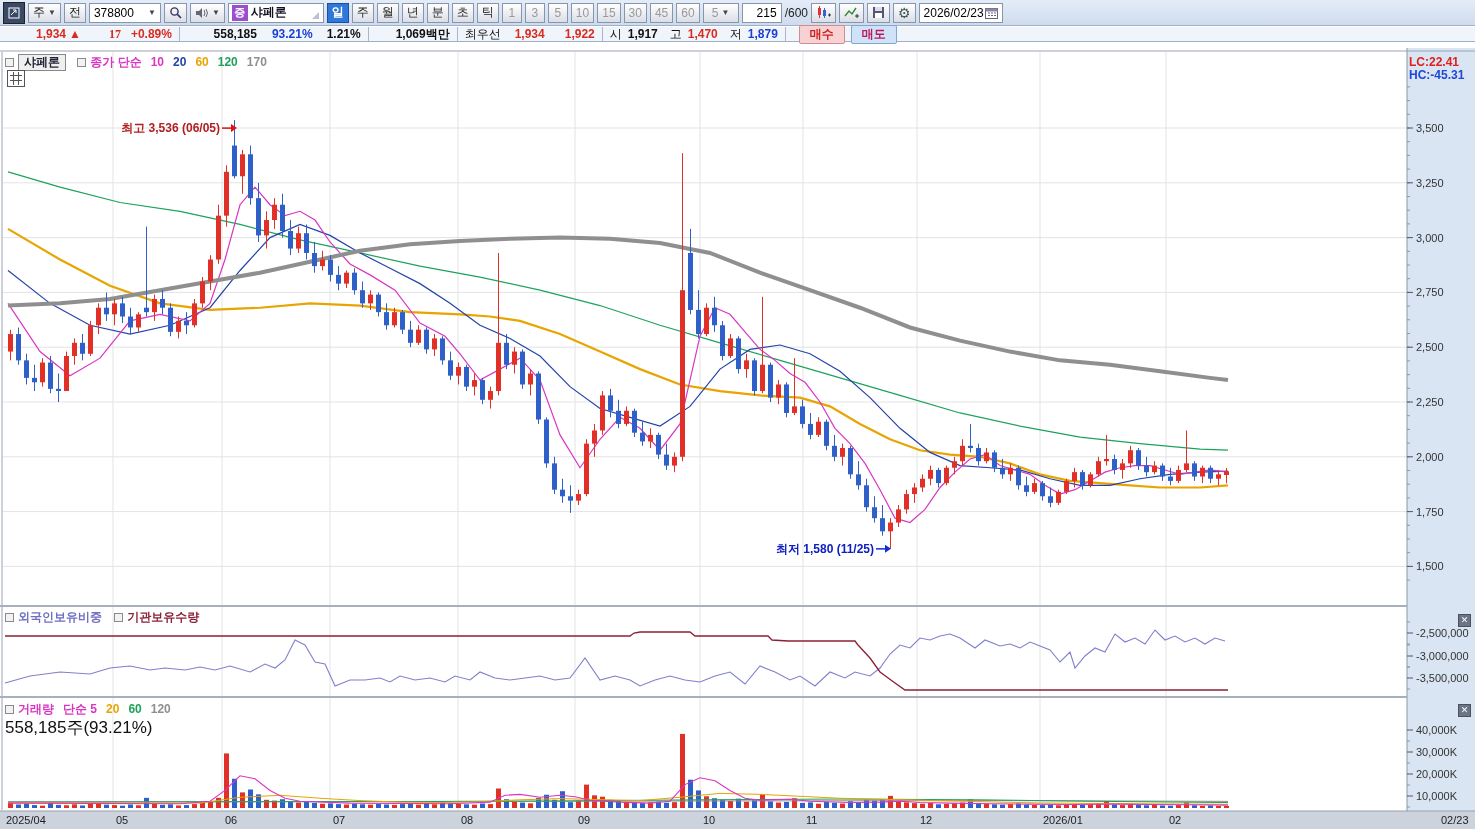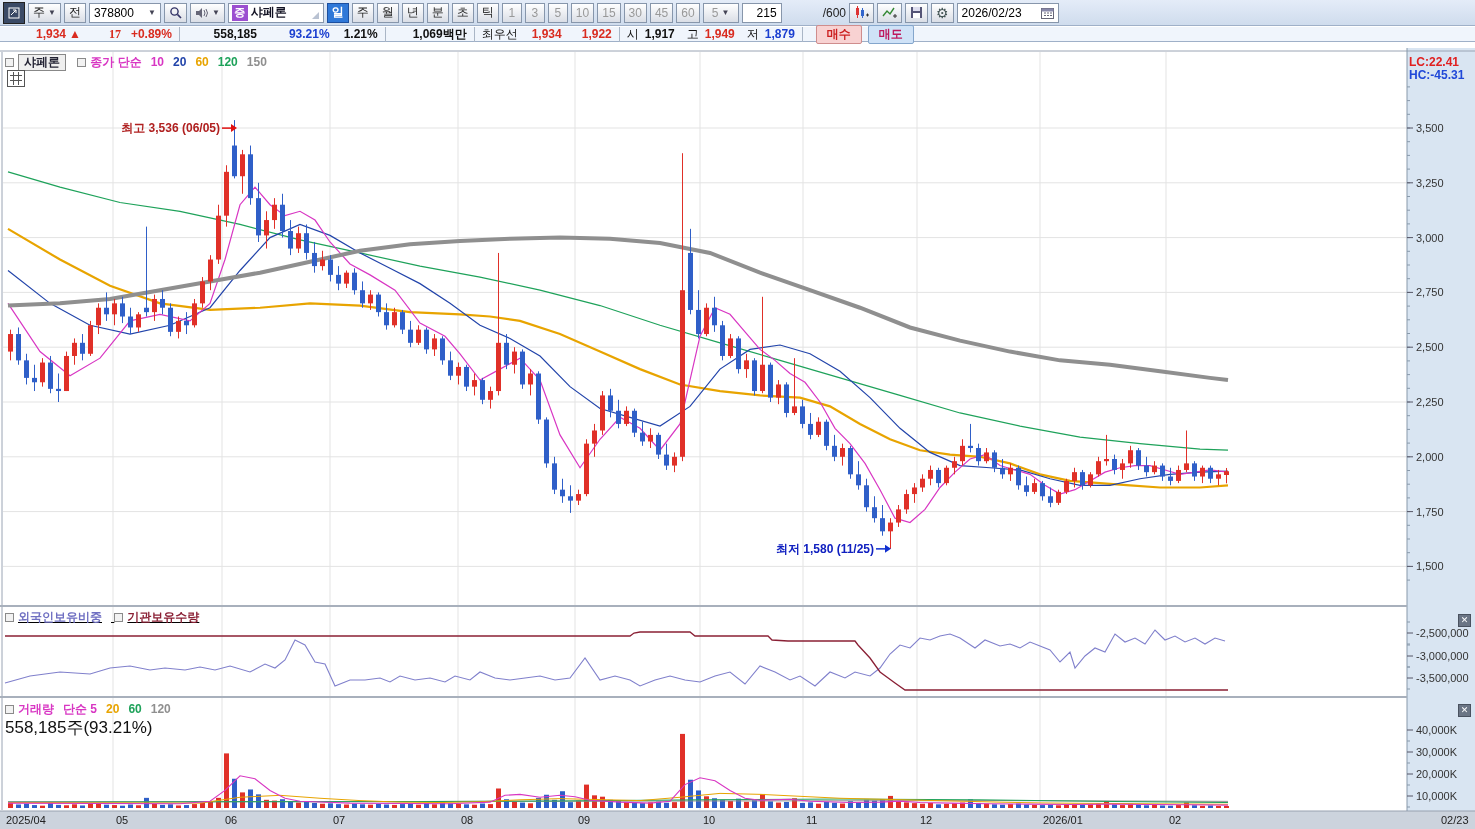--- a/index.html
+++ b/index.html
@@ -10,21 +10,21 @@
   .tbtn.active{background:#2f78d8;color:#fff;border-color:#1d4f9e;font-weight:bold;}
   .tbtn.dim{color:#999;}
   .combo-arrow{font-size:8px;color:#445;margin-left:3px;}
   .tinput{height:20px;border:1px solid #8796ab;background:#fff;font-size:12px;display:flex;align-items:center;padding:0 4px;box-sizing:border-box;}
   .winicon{width:20px;height:20px;background:#3a4a66;border:1px solid #222;display:flex;align-items:center;justify-content:center;}
   .badge{width:16px;height:16px;background:#9b4fd0;color:#fff;font-size:11px;display:flex;align-items:center;justify-content:center;font-weight:bold;}
   .namebox{height:20px;border:1px solid #8796ab;background:#fff;display:flex;align-items:center;gap:3px;padding:1px 3px;box-sizing:border-box;width:96px;}
   .namebox .nm{font-size:12px;font-weight:bold;color:#112;}
   .grip{position:relative;width:8px;height:14px;margin-left:auto;}
   .grip:before{content:"";position:absolute;right:1px;bottom:1px;border-left:7px solid transparent;border-bottom:7px solid #b9c2d2;}
-  .lbl{font-size:12px;color:#222;margin-left:38px;}
+  .lbl{font-size:12px;color:#222;}
   
   #infobar{position:absolute;left:0;top:27px;width:1475px;height:15px;background:#f0f5fc;border-bottom:1px solid #9fb0c8;display:flex;align-items:center;font-size:12px;box-sizing:border-box;padding-left:6px;}
   #infobar .v{font-weight:bold;}
   .red{color:#d92b1f;} .blu{color:#1b3fd0;} .blk{color:#111;}
   .sep{width:1px;height:15px;background:#aab6c6;margin:0 7px;}
   .pilbtn{height:17px;padding:0 10px;font-size:12px;font-weight:bold;border-radius:2px;display:flex;align-items:center;margin-left:6px;}
   .buy{background:#f8d2d2;border:1px solid #cf8d8d;color:#cc1f1f;}
   .sell{background:#cfe2f7;border:1px solid #84a6cc;color:#be185d;}
   
   #chartzone{position:absolute;left:0;top:48px;width:1475px;height:781px;background:#fff;}
@@ -154,50 +154,50 @@
     <div class="tbtn">
       <svg width="13" height="13" viewBox="0 0 13 13">
           <rect x="1" y="1" width="11" height="11" fill="#557"></rect>
           <rect x="3" y="1" width="7" height="4" fill="#dde"></rect>
           <rect x="3" y="7" width="7" height="5" fill="#fff"></rect>
         </svg>
     </div>
     <div class="tbtn">
       <span style="font-size:14px;color:#455;">⚙</span>
     </div>
-    <div class="tinput" style="width:102px;">
+    <div class="tinput" style="width:84px;">
       <span>2026/02/23</span>
       <svg width="13" height="12" viewBox="0 0 13 12" style="margin-left:auto">
           <rect x="0.5" y="1.5" width="12" height="10" fill="#fff" stroke="#667"></rect>
           <rect x="0.5" y="1.5" width="12" height="3" fill="#88a"></rect>
           <path d="M3 6 h2 M6 6 h2 M9 6 h2 M3 8.5 h2 M6 8.5 h2 M9 8.5 h2" stroke="#667"></path>
         </svg>
     </div>
   </div>
 
   <div id="infobar">
     <span class="v red" style="min-width:60px;text-align:right;">1,934</span>
     <span class="v red" style="margin-left:3px;">▲</span>
     <span class="v red" style="min-width:40px;text-align:right;font-family:Liberation Serif, serif;">17</span>
     <span class="v red" style="margin-left:10px;">+0.89%</span>
     <span class="sep"></span>
     <span class="v blk" style="min-width:70px;text-align:right;">558,185</span>
-    <span class="v blu" style="margin-left:32px;">93.21%</span>
+    <span class="v blu" style="margin-left:15px;">93.21%</span>
     <span class="v blk" style="margin-left:14px;">1.21%</span>
     <span class="sep"></span>
     <span class="v blk" style="min-width:74px;text-align:right;">1,069백만</span>
     <span class="sep"></span>
     <span class="blk">최우선</span>
     <span class="v red" style="margin-left:14px;">1,934</span>
     <span class="v red" style="margin-left:20px;">1,922</span>
     <span class="sep"></span>
     <span class="blk">시</span>
     <span class="v blk" style="margin-left:6px;">1,917</span>
     <span class="blk" style="margin-left:12px;">고</span>
-    <span class="v red" style="margin-left:6px;">1,949</span>
+    <span class="v red" style="margin-left:6px;">1,470</span>
     <span class="blk" style="margin-left:12px;">저</span>
     <span class="v blu" style="margin-left:6px;">1,879</span>
     <span class="sep"></span>
     <span class="pilbtn buy">매수</span>
     <span class="pilbtn sell">매도</span>
   </div>
 
   <div id="chartzone">
     <svg id="chart-svg" width="1475" height="781" viewBox="0 48 1475 781">
         <rect x="0" y="48" width="1475" height="781" fill="#ffffff"></rect>
@@ -796,28 +796,28 @@
         <text x="220" y="132.1088" fill="#b02020" font-size="12" text-anchor="end" font-family="Liberation Sans, sans-serif" font-weight="bold">최고 3,536 (06/05)</text>
         <line x1="222" y1="128.1088" x2="231" y2="128.1088" stroke="#e01010" stroke-width="1.5"></line>
         <path d="M231 124.1088 L237 128.1088 L231 132.1088 Z" fill="#e01010"></path>
         <text x="874" y="552.864" fill="#1020c0" font-size="12" text-anchor="end" font-family="Liberation Sans, sans-serif" font-weight="bold">최저 1,580 (11/25)</text>
         <line x1="876" y1="548.864" x2="885" y2="548.864" stroke="#1030d0" stroke-width="1.5"></line>
         <path d="M885 544.864 L891 548.864 L885 552.864 Z" fill="#1030d0"></path>
       </svg>
 
     <div class="ov" style="left:5px;top:6px;">
       <span class="sq"></span><span class="namechip">샤페론</span>
-      <span class="sq" style="margin-left:8px;"></span><span class="tok c-ma10">종가 단순</span><span class="tok c-ma10">10</span><span class="tok c-ma20">20</span><span class="tok c-ma60">60</span><span class="tok c-ma120">120</span><span class="tok c-ma240">150</span>
+      <span class="sq" style="margin-left:8px;"></span><span class="tok c-ma10">종가 단순</span><span class="tok c-ma10">10</span><span class="tok c-ma20">20</span><span class="tok c-ma60">60</span><span class="tok c-ma120">120</span><span class="tok c-ma240">170</span>
     </div>
     <div class="gridicon"></div>
 
     <div class="lchc" style="top:7px;color:#e02020;">LC:22.41</div>
     <div class="lchc" style="top:20px;color:#2048d8;">HC:-45.31</div>
 
-    <div class="ov" style="left:5px;top:561px;text-decoration:underline;">
+    <div class="ov" style="left:5px;top:561px;">
       <span class="sq"></span><span class="tok c-for">외국인보유비중</span>
       <span class="sq"></span><span class="tok c-inst">기관보유수량</span>
     </div>
     <div class="closebox" style="left:1458px;top:566px;">✕</div>
 
     <div class="ov" style="left:5px;top:653px;">
       <span class="sq"></span><span class="tok c-ma10">거래량</span><span class="tok c-ma10">단순 5</span><span class="tok c-ma60">20</span><span class="tok c-ma120">60</span><span class="tok c-ma240">120</span>
     </div>
     <div class="subvol" style="left:5px;top:668px;">558,185주(93.21%)</div>
     <div class="closebox" style="left:1458px;top:656px;">✕</div>

